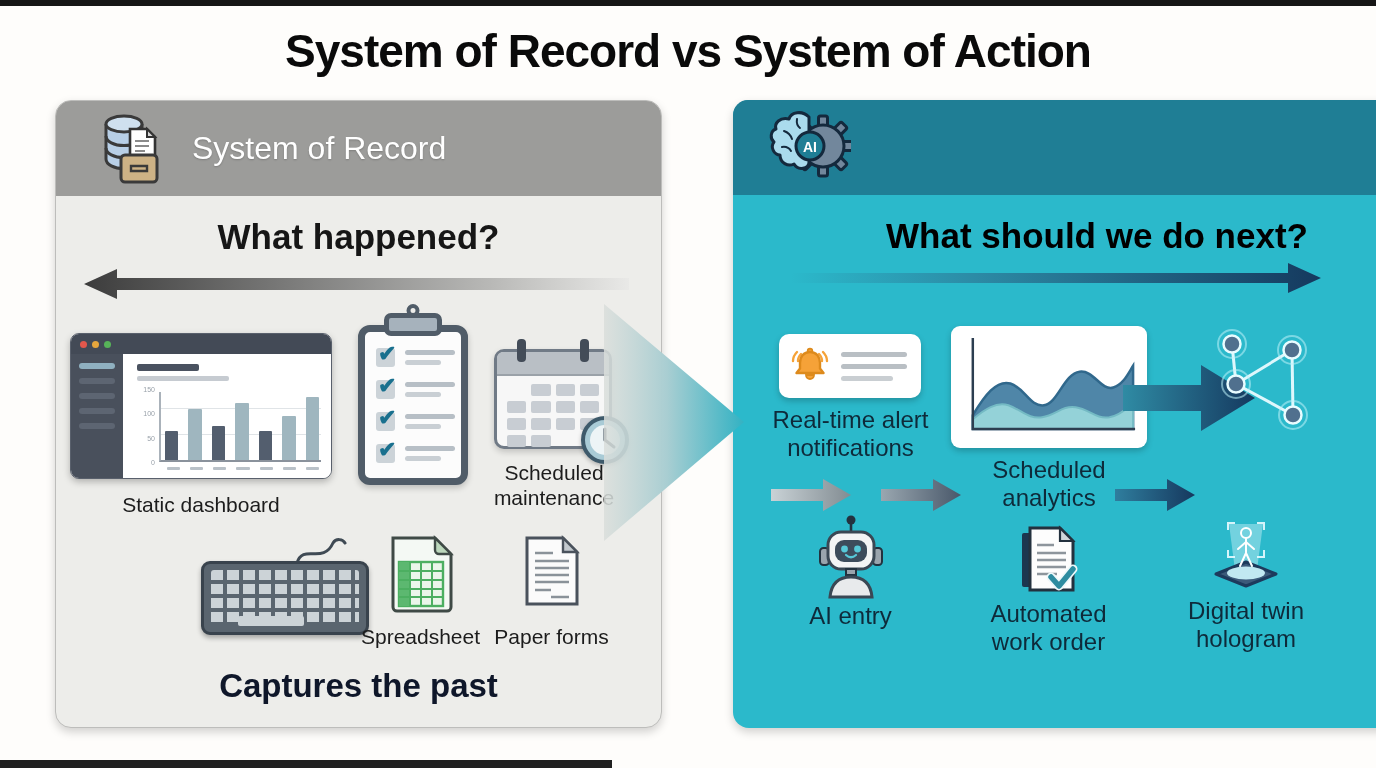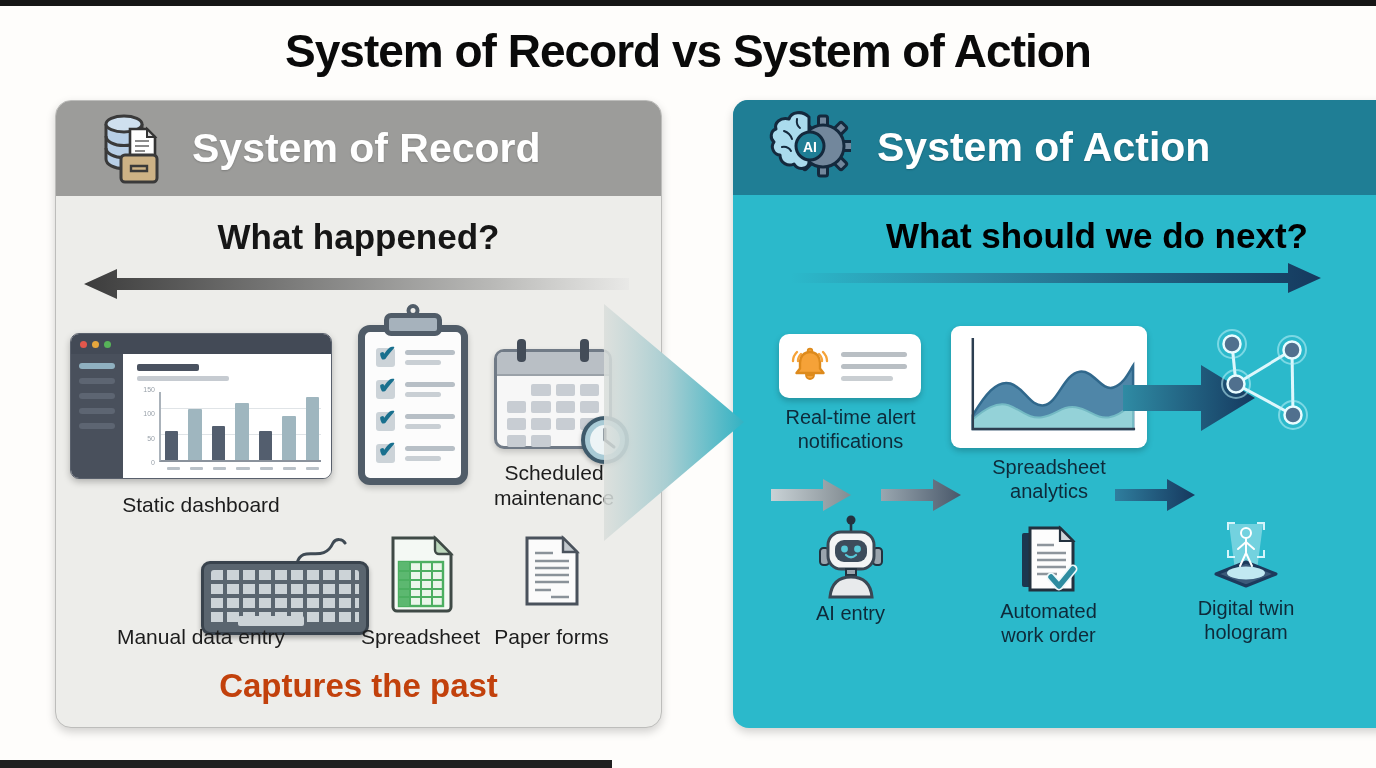--- a/index.html
+++ b/index.html
@@ -12,31 +12,31 @@
   .strip-top{position:absolute;left:0;top:0;width:1376px;height:6px;background:#161616}
   .strip-bottom{position:absolute;left:0;top:760px;width:612px;height:8px;background:#202020}
   .main-title{position:absolute;left:0;top:24px;width:1376px;text-align:center;font-size:46px;font-weight:bold;color:#0a0a0a;letter-spacing:-1px}
 
   .panel{position:absolute;top:100px;height:628px;border-radius:16px;box-shadow:0 4px 10px rgba(0,0,0,.18)}
   .panel-record{left:55px;width:607px;background:var(--c-left-body,#ededea);border:1px solid #bdbdbb}
   .panel-action{left:733px;width:728px;background:var(--c-right-body,#2bb9cb)}
   .panel-header{position:absolute;left:0;top:0;width:100%;height:95px;border-radius:15px 15px 0 0;display:flex;align-items:center;gap:26px;padding-left:36px}
   .panel-record .panel-header{background:var(--c-left-header,#9c9c9a)}
   .panel-action .panel-header{background:var(--c-right-header,#1f7e95)}
-  .panel-title{font-size:41px;font-weight:bold;color:#fff;text-shadow:0 1px 2px rgba(0,0,0,.2)}
+  .panel-title{font-size:32px;font-weight:normal;color:#fff;text-shadow:0 1px 2px rgba(0,0,0,.2)}
 
   .question{position:absolute;top:116px;left:0;width:100%;text-align:center;font-size:35px;font-weight:bold}
   .panel-record .question{color:#161616}
   .panel-action .question{color:#000000}
 
   .lbl{position:absolute;text-align:center;line-height:1.18}
   .panel-record .lbl{font-size:21px;color:#1c1c1c}
-  .panel-action .lbl{font-size:20px;color:#0e2a3a}
+  .panel-action .lbl{font-size:24px;color:#0e2a3a}
   .footer-lbl{position:absolute;top:566px;left:0;width:100%;text-align:center;font-size:33px;font-weight:bold}
-  .panel-record .footer-lbl{color:#c2410c}
+  .panel-record .footer-lbl{color:#0f172a}
   .panel-action .footer-lbl{color:#061520}
 
   
   .dash{position:absolute;left:14px;top:232px;width:262px;height:146px;background:#fff;border-radius:9px;overflow:hidden;box-shadow:0 3px 7px rgba(0,0,0,.25);border:1px solid #59606c}
   .win-top{height:20px;background:#434a56;display:flex;align-items:center;gap:5px;padding-left:9px}
   .dot{width:7px;height:7px;border-radius:50%}
   .dot.r{background:#e2574c}.dot.y{background:#e5a63d}.dot.g{background:#57b359}
   .win-main{display:flex;height:124px}
   .win-side{width:52px;background:#49505c;padding:9px 8px;display:flex;flex-direction:column;gap:9px}
   .win-side i{display:block;height:6px;border-radius:3px;background:#5d6572}
@@ -270,21 +270,20 @@
       <span class="kb-cable">
         <svg width="64" height="26" viewBox="0 0 64 26">
           <path d="M8 26 C14 6 34 28 44 6 C47 1 54 2 56 6" stroke="#3f4a54" stroke-width="3" fill="none" stroke-linecap="round"></path>
         </svg>
       </span>
       <div class="kbd">
           <div class="kbd-keys"></div>
           <div class="kbd-space"></div>
         </div>
     </div>
-    <div class="lbl" style="left:20px;top:524px;width:250px">Manual data entry</div>
 
     <span class="sheet-icon">
       <svg width="74" height="82" viewBox="0 0 74 82">
         <path d="M9 5 h42 l16 16 v53 a4 4 0 0 1 -4 4 H13 a4 4 0 0 1 -4 -4 Z" fill="#f4f9f4" stroke="#3f4a46" stroke-width="3"></path>
         <path d="M51 5 l16 16 h-12 a4 4 0 0 1 -4 -4 Z" fill="#bcd8bc" stroke="#3f4a46" stroke-width="2.4"></path>
         <rect x="15" y="29" width="44" height="44" fill="#eaf6ea" stroke="#4caf61" stroke-width="2.4"></rect>
         <rect x="15" y="29" width="11" height="44" fill="#5cb870"></rect>
         <path d="M15 38 h44 M15 47 h44 M15 56 h44 M15 64 h44 M37 29 v44 M48 29 v44 M26 29 v44" stroke="#4caf61" stroke-width="2"></path>
       </svg>
     </span>
@@ -329,21 +328,20 @@
             <rect x="-4.5" y="-30" width="9" height="11" rx="2" transform="rotate(270)"></rect>
             <rect x="-4.5" y="-30" width="9" height="11" rx="2" transform="rotate(315)"></rect>
             <circle r="21"></circle>
           </g>
           <path d="M40 12 C33 5 22 7 20 14 C11 12 5 18 7 24 C1 26 1 34 5 37 C1 42 5 50 11 50 C11 58 19 62 25 59 C29 66 40 64 40 57 Z" fill="#aadbed" stroke="#14293d" stroke-width="3" stroke-linejoin="round"></path>
           <path d="M15 26 q6 2 8 8 M13 42 q6 -1 9 4 M28 14 q-1 6 3 9" fill="none" stroke="#14293d" stroke-width="2" stroke-linecap="round"></path>
           <circle cx="41" cy="41" r="14" fill="#1f7e95" stroke="#14293d" stroke-width="3"></circle>
           <text x="41" y="47" text-anchor="middle" font-size="14" font-weight="bold" fill="#ffffff">AI</text>
         </svg>
       </span>
-      <span class="panel-title">System of Action</span>
     </div>
 
     <div class="question">What should we do next?</div>
 
     <span class="arrow-long arr-right">
       <svg width="530" height="32" viewBox="0 0 530 32">
         <defs>
             <linearGradient id="gR" x1="0" y1="0" x2="1" y2="0">
           <stop offset="0" stop-color="#2bb9cb"></stop>
               <stop offset="0.35" stop-color="#2c8aa5"></stop>
@@ -372,21 +370,21 @@
     </div>
     <div class="lbl" style="left:10px;top:306px;width:215px">Real-time alert notifications</div>
 
     <div class="pred-card">
       <svg width="188" height="114" viewBox="0 0 190 115">
         <path d="M18 86 C30 66 42 50 56 54 C70 58 76 78 90 76 C104 74 110 44 126 42 C140 40 148 62 160 58 C170 55 175 44 180 36 V100 H18 Z" fill="#4f86a8" stroke="#30688c" stroke-width="2.5"></path>
         <path d="M18 90 C30 80 42 72 54 76 C68 81 74 90 88 88 C102 86 108 76 122 78 C136 80 142 90 156 88 C168 86 174 78 180 74 V100 H18 Z" fill="#94d2d8" stroke="#74bac4" stroke-width="2"></path>
         <path d="M18 8 V100 H182" stroke="#2c3e50" stroke-width="2.5" fill="none"></path>
       </svg>
     </div>
-    <div class="lbl" style="left:238px;top:356px;width:156px">Spreadsheet analytics</div>
+    <div class="lbl" style="left:238px;top:356px;width:156px">Scheduled analytics</div>
 
     <span class="wf-arrow">
       <svg width="132" height="80" viewBox="0 0 132 80">
         <defs>
             <linearGradient id="gB" x1="0" y1="0" x2="1" y2="0">
           <stop offset="0" stop-color="#2f8ba4"></stop>
               <stop offset="1" stop-color="#15395f"></stop>
         </linearGradient>
           </defs>
         <polygon points="132,40 78,7 78,27 0,27 0,53 78,53 78,73" fill="url(#gB)"></polygon>

